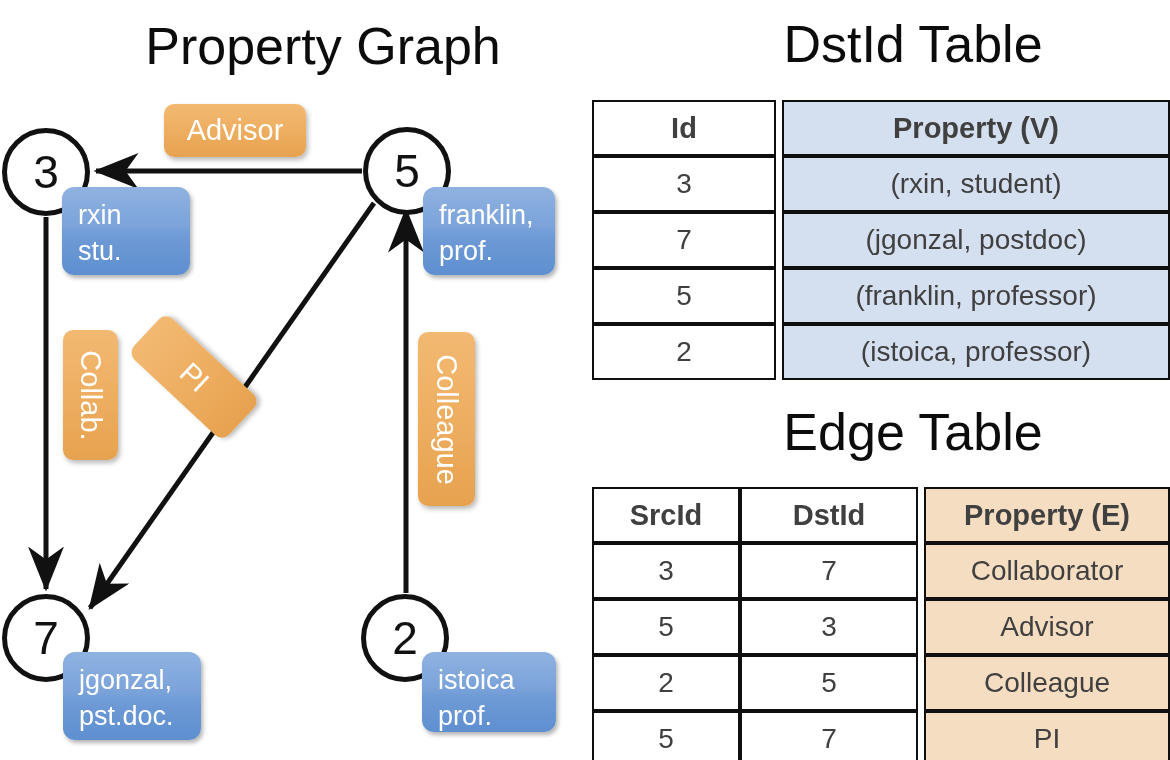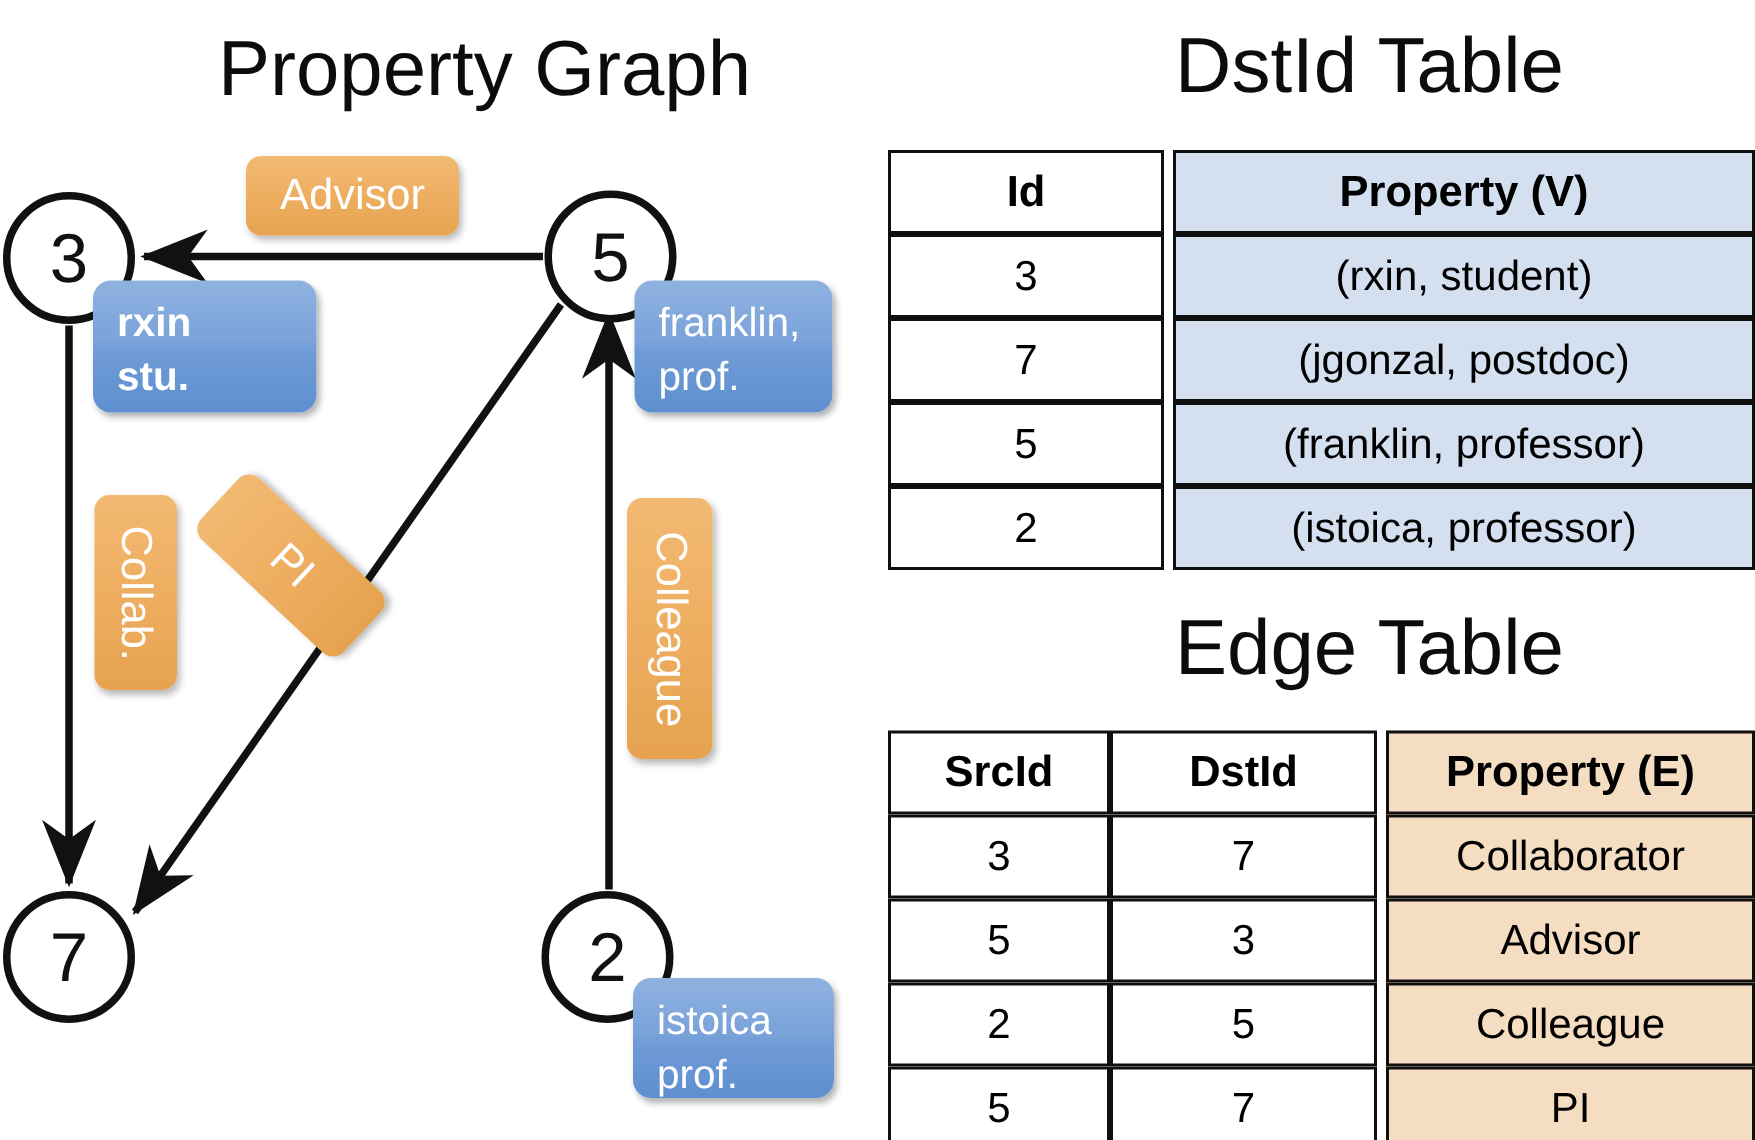--- a/index.html
+++ b/index.html
@@ -100,21 +100,21 @@
     font-family: "Liberation Sans", sans-serif;
     font-weight: 300;
     table-layout: fixed;
   }
   .tbl td, .tbl th {
     border: 2px solid #0f0f0f;
     text-align: center;
     vertical-align: middle;
     font-weight: 300;
     font-size: 28px;
-    color: #000000;
+    color: #404040;
     padding: 0;
     height: 52px;
     background: #ffffff;
   }
   .tbl th {
     font-weight: 700;
     font-size: 29px;
   }
   
   .gapcol { border: none !important; background: transparent !important; width: 6px; padding: 0 !important; }
@@ -148,30 +148,34 @@
     <line x1="374" y1="203" x2="90" y2="608" stroke="#111" stroke-width="5" marker-end="url(#ah)"></line>
 
     <line x1="406" y1="593" x2="406" y2="210" stroke="#111" stroke-width="5" marker-end="url(#ah)"></line>
   </svg>
 
   <div class="node-circle" style="left:2px;   top:128px;">3</div>
   <div class="node-circle" style="left:363px; top:127px;">5</div>
   <div class="node-circle" style="left:2px;   top:594px;">7</div>
   <div class="node-circle" style="left:361px; top:594px;">2</div>
 
-  <div class="prop-box" style="left:62px;  top:187px; width:149px; height:88px;font-weight:bold;">
+  <div class="prop-box" style="left:62px;  top:187px; width:128px; height:88px;">
     <span>rxin</span>
     <span>stu.</span>
   </div>
 
   <div class="prop-box" style="left:423px; top:187px; width:132px; height:88px;">
     <span>franklin,</span>
     <span>prof.</span>
   </div>
 
+  <div class="prop-box" style="left:63px;  top:652px; width:138px; height:88px;">
+    <span>jgonzal,</span>
+    <span>pst.doc.</span>
+  </div>
 
   <div class="prop-box" style="left:422px; top:652px; width:134px; height:80px;">
     <span>istoica</span>
     <span>prof.</span>
   </div>
 
   <div class="edge-label" style="left:164px; top:104px; width:142px; height:53px;">
     <span>Advisor</span>
   </div>
 

